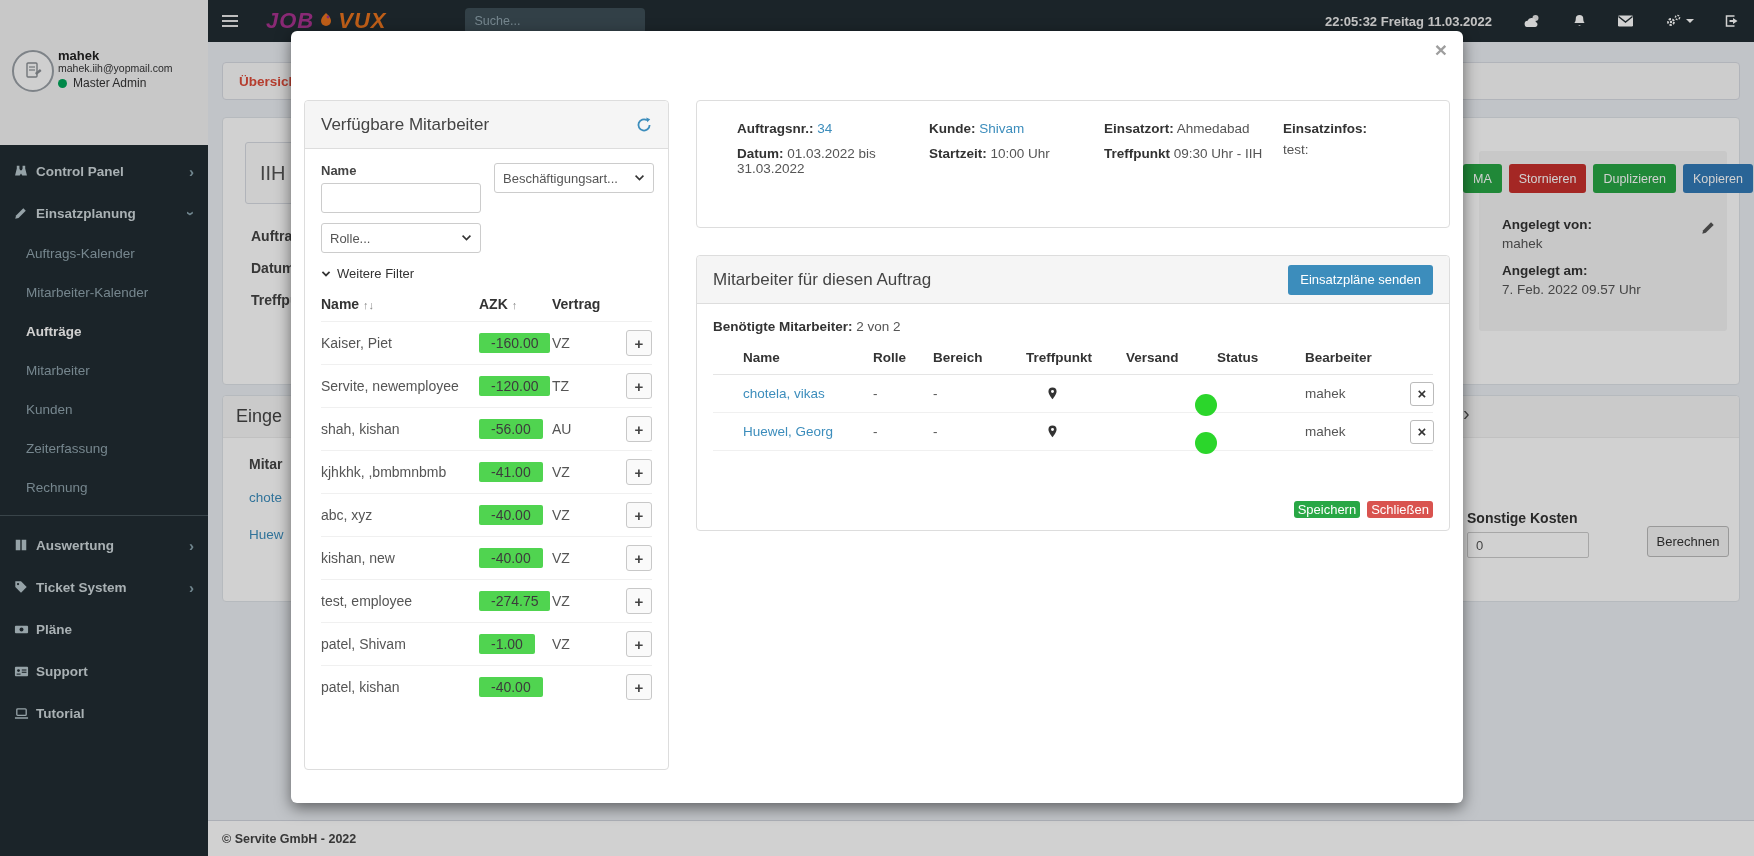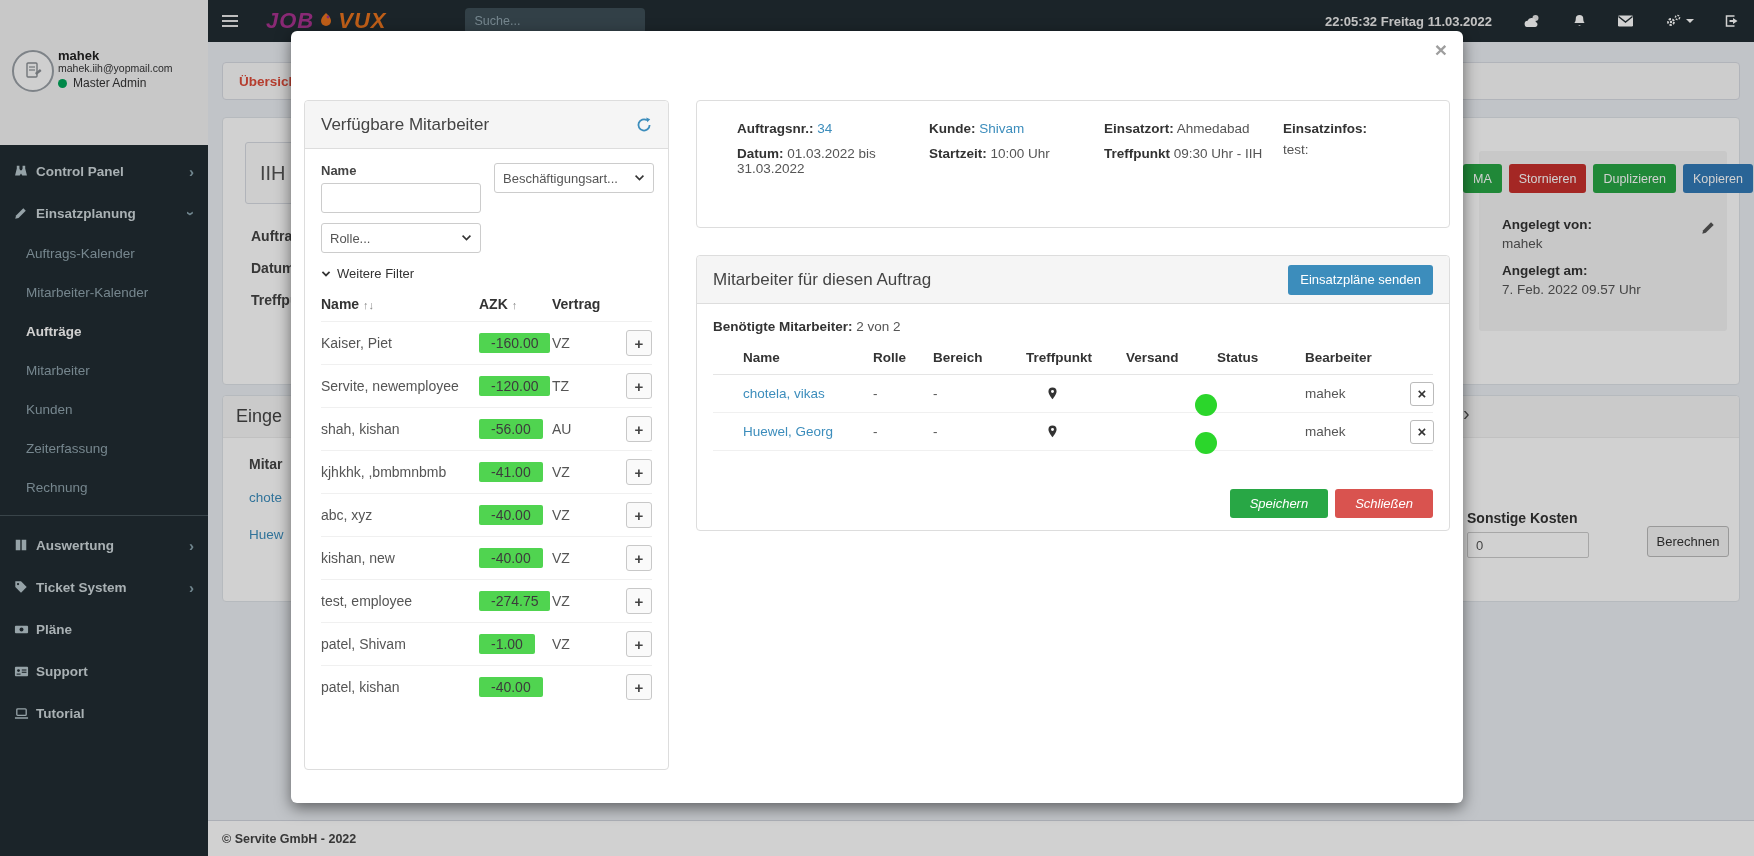--- a/index.html
+++ b/index.html
@@ -111,21 +111,21 @@
   .asg-hrow { margin-top:16px; font-size:13.5px; font-weight:bold; color:#333; padding-bottom:9px; border-bottom:1px solid #e5e5e5; }
   .asg-row { height:38px; border-bottom:1px solid #f0f0f0; font-size:13.5px; color:#555; }
   .row-bullet { width:10px; height:10px; border-radius:50%; background:#3b3b3b; margin-left:8px; }
   .asg-link { color:#3c8dbc; cursor:pointer; }
   .toggle { position:relative; width:66px; height:22px; background:#a0a0a0; border-radius:11px; cursor:pointer; }
   .toggle .knob { position:absolute; right:0; top:0; width:22px; height:22px; border-radius:50%; background:#2bd62b; }
   .btn-x { width:24px; height:24px; border:1px solid #bbb; border-radius:3px; background:#fff; font-weight:bold; font-size:15px; color:#333; cursor:pointer; line-height:1; font-family:"Liberation Sans", sans-serif; }
   .asg-actions { position:absolute; right:16px; bottom:14px; display:flex; gap:7px; }
   .btn-save { background:#28a745; }
   .btn-closefoot { background:#d9534f; }
-  .foot-btn { height:29px; border:none; border-radius:3px; color:#fff; font-size:13px; padding:0 20px; cursor:pointer; font-family:"Liberation Sans", sans-serif;font-style:italic; }
+  .foot-btn { height:17px; border:none; border-radius:3px; color:#fff; font-size:13px; padding:0 4px; cursor:pointer; font-family:"Liberation Sans", sans-serif; }
   .mk { margin-left:20px; display:flex; }
 </style>
 </head>
 <body>
 
 <div class="screen">
 
   <div class="sidebar">
     <div class="user-panel">
       <div class="avatar">

